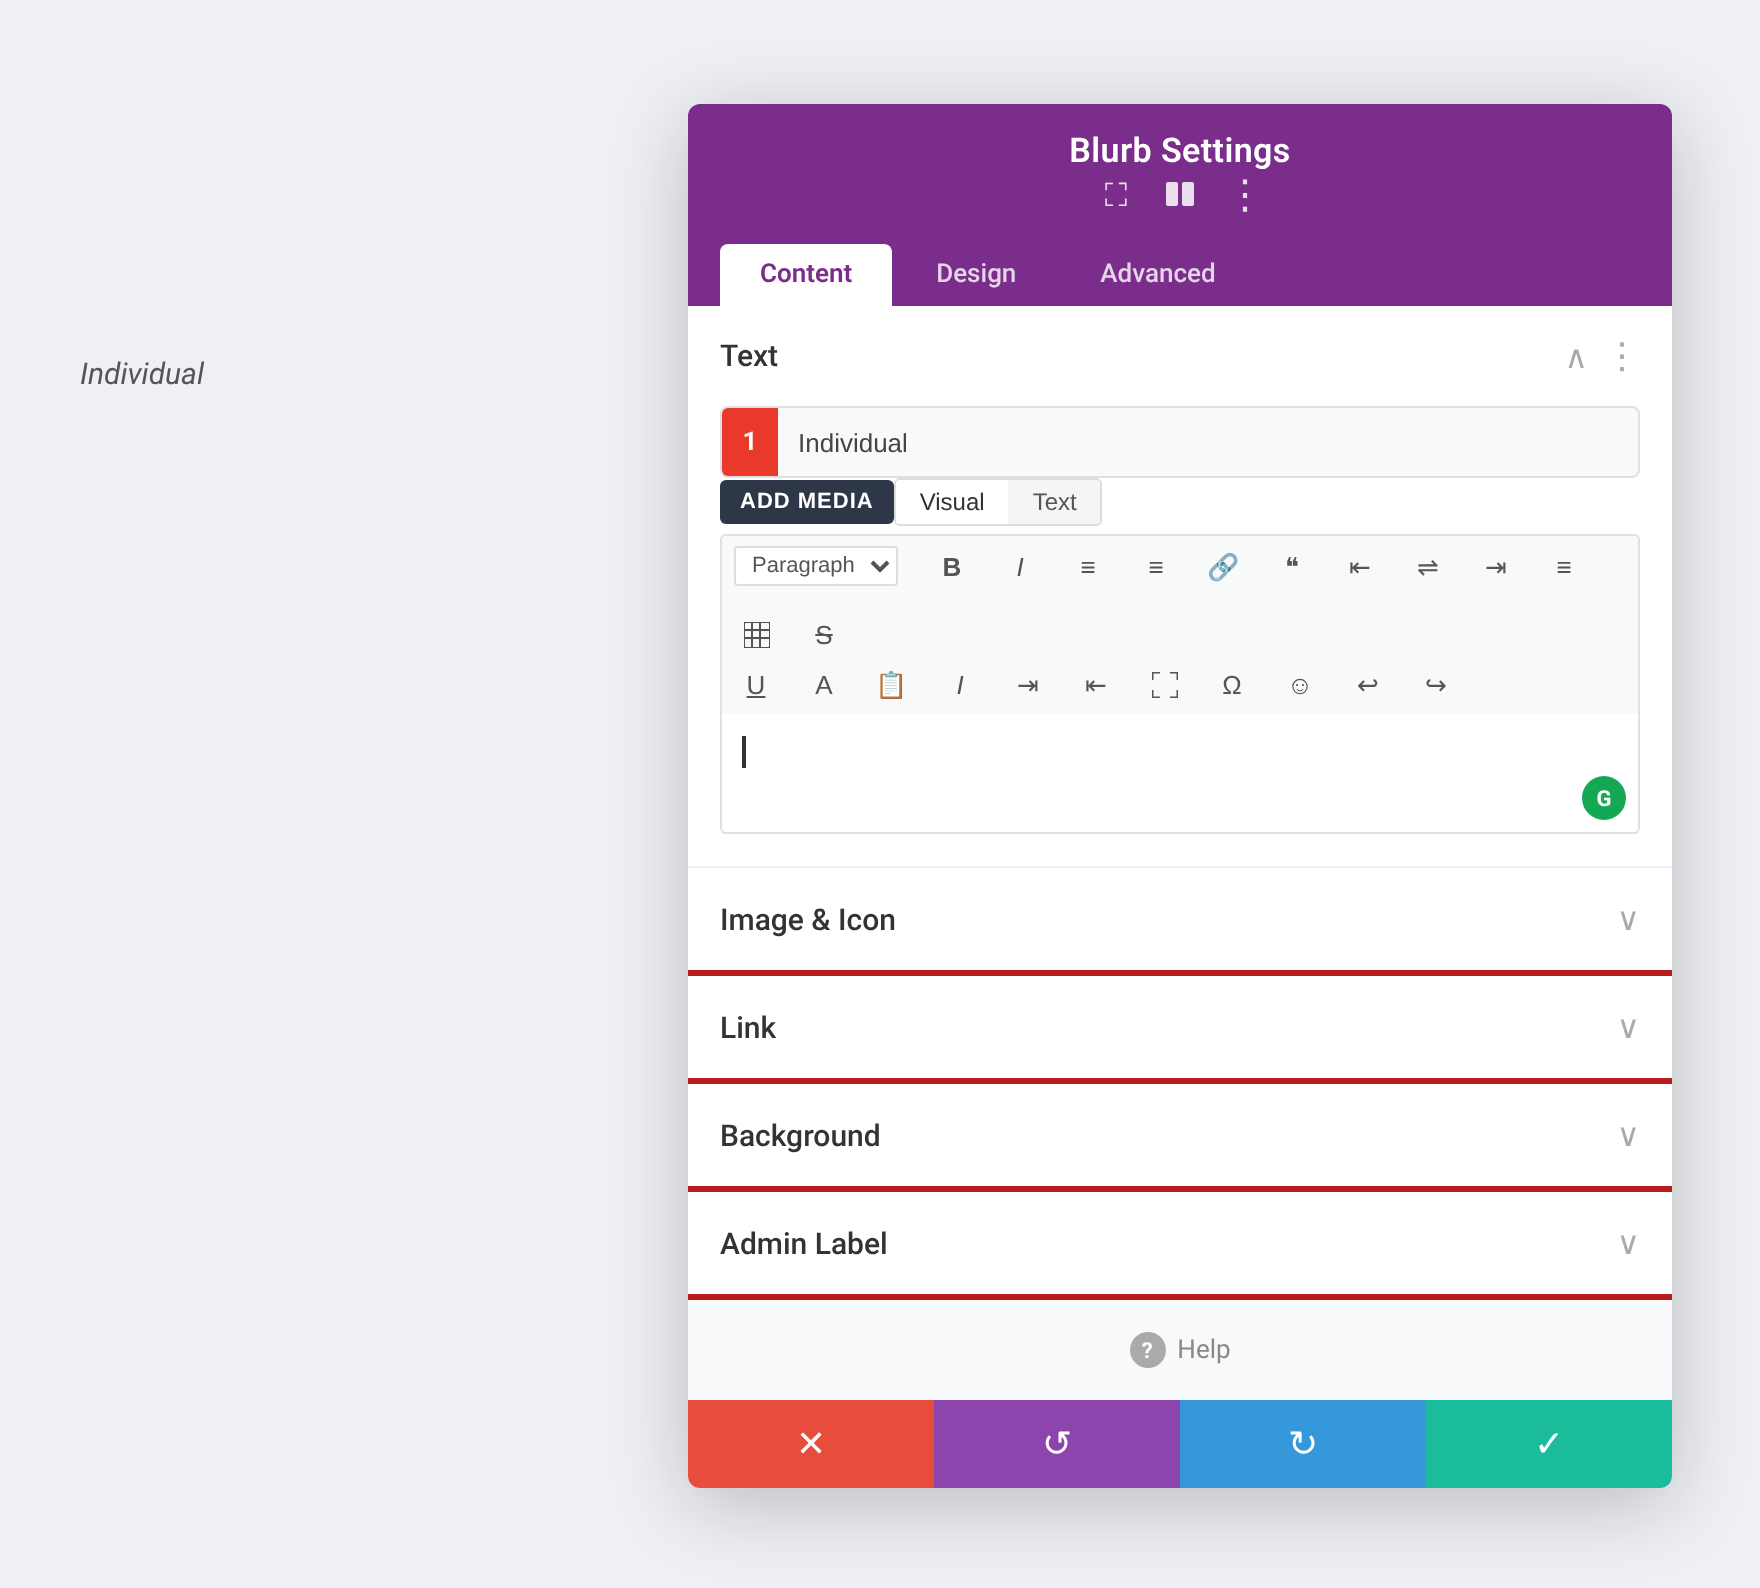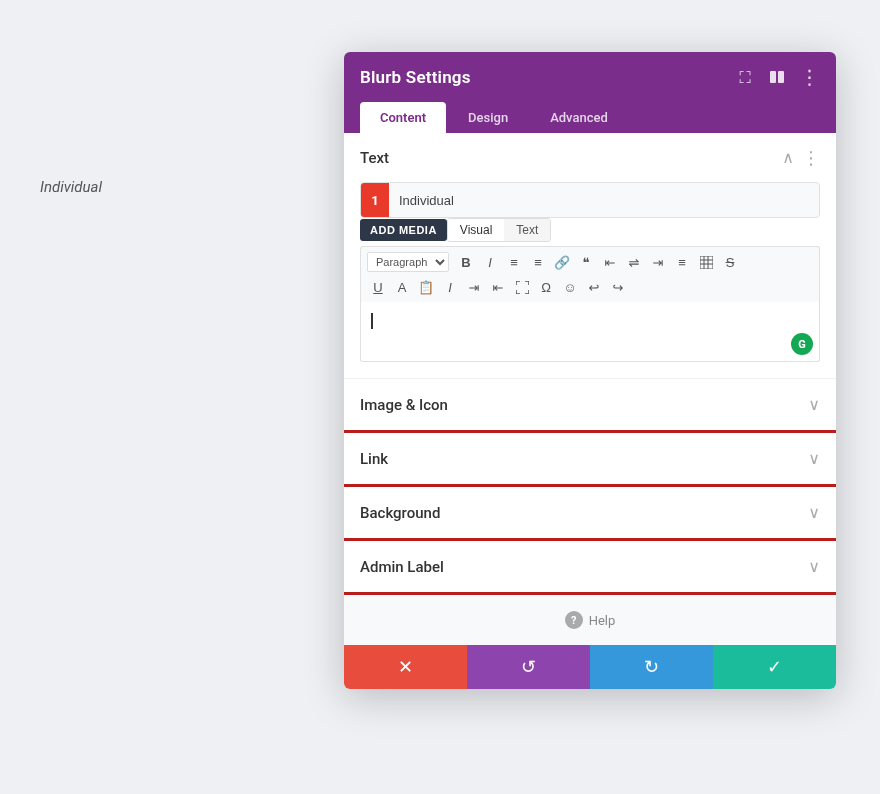--- a/index.html
+++ b/index.html
@@ -42,20 +42,21 @@
       overflow: hidden;
     }
 
     
     .panel-header {
       background: #7b2d8b;
       padding: 14px 16px;
       display: flex;
       align-items: center;
       justify-content: space-between;
+      flex-direction: column;
     }
     .panel-title {
       color: #fff;
       font-size: 17px;
       font-weight: 600;
       letter-spacing: 0.2px;
     }
     .panel-header-icons {
       display: flex;
       gap: 10px;
@@ -252,21 +253,21 @@
     .editor-toolbar {
       border: 1px solid #e0e0e0;
       border-bottom: none;
       border-radius: 3px 3px 0 0;
       background: #f8f9fb;
       padding: 4px 6px;
     }
     .toolbar-row {
       display: flex;
       align-items: center;
-      gap: 2px;
+      gap: 12px;
       flex-wrap: wrap;
     }
     .tb-select {
       border: 1px solid #ddd;
       background: #fff;
       font-size: 11px;
       color: #555;
       padding: 2px 4px;
       border-radius: 2px;
       cursor: pointer;

